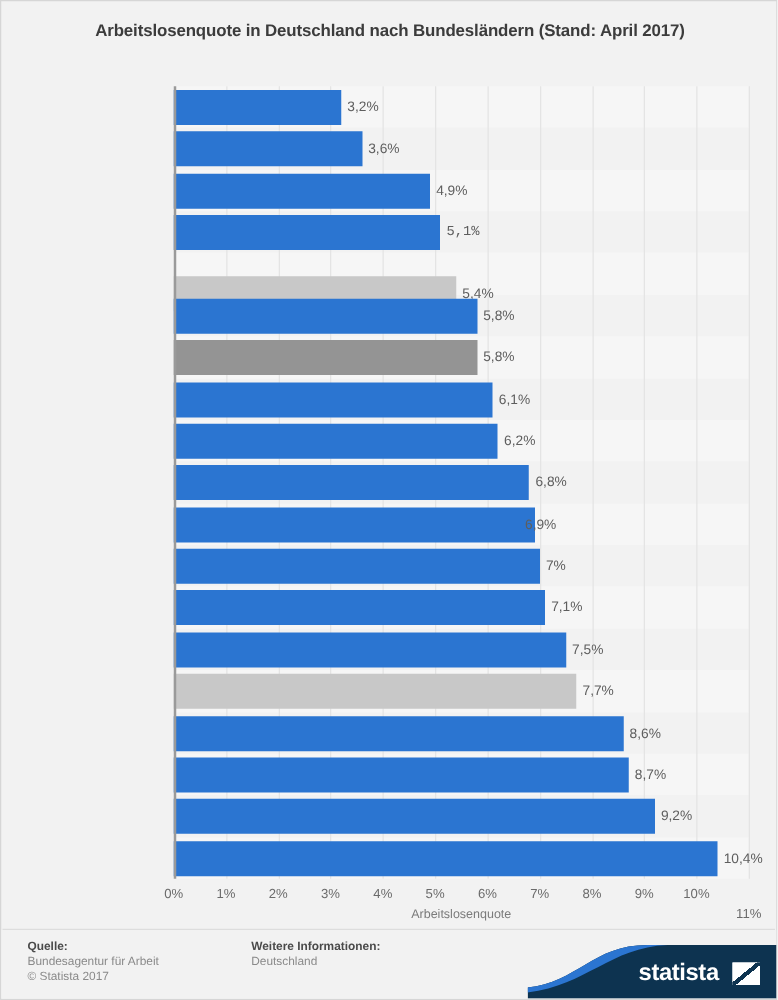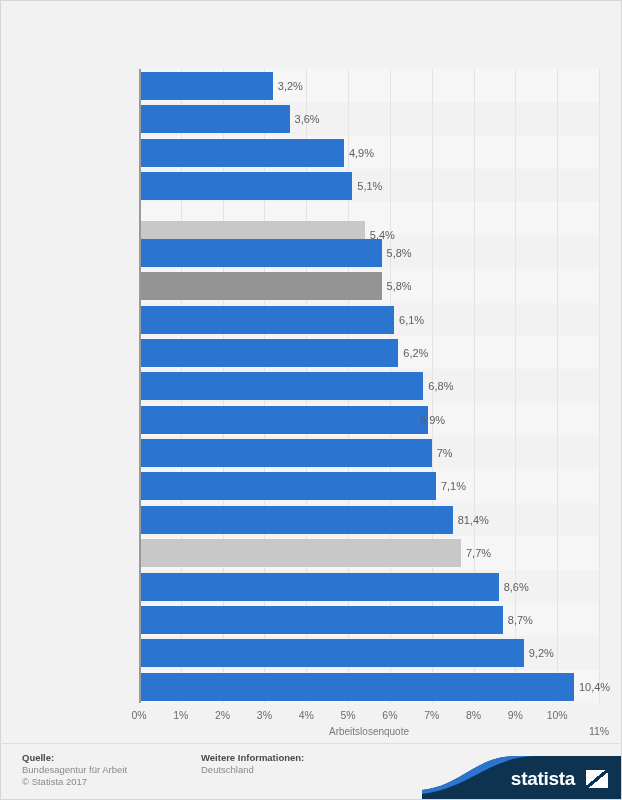--- a/index.html
+++ b/index.html
@@ -128,20 +128,21 @@
     content: "";
     position: absolute; inset: 0;
     background: linear-gradient(to bottom right, #ffffff 0 44%, #0d3350 44% 56%, #ffffff 56% 100%);
   }
 </style>
 </head>
 <body>
 
 <div id="canvas">
 
+  <div id="title">Arbeitslosenquote in Deutschland nach Bundesländern (Stand: April 2017)</div>
 
   <div id="plot">
     <div id="plot-bg"></div>
     <div id="bands">
         <div class="band" style="top: 0px; height: 33.3684px;"></div>
         <div class="band" style="top: 66.7368px; height: 33.3684px;"></div>
         <div class="band" style="top: 133.474px; height: 33.3684px;"></div>
         <div class="band" style="top: 200.211px; height: 33.3684px;"></div>
         <div class="band" style="top: 266.947px; height: 33.3684px;"></div>
         <div class="band" style="top: 333.684px; height: 33.3684px;"></div>
@@ -169,21 +170,21 @@
           <div class="val" style="left: 133.818px;">3,2%</div>
         </div>
         <div class="row" style="top: 33.3684px; height: 33.3684px;">
           <div class="bar blue" style="width: 150.545px;"></div>
           <div class="val" style="left: 150.545px;">3,6%</div>
         </div>
         <div class="row" style="top: 66.7368px; height: 33.3684px;">
           <div class="bar blue" style="width: 204.909px;"></div>
           <div class="val" style="left: 204.909px;">4,9%</div>
         </div>
-        <div class="row" style="top: 100.105px; height: 33.3684px;">
+        <div class="row" style="top: 100.105px; height: 33.3684px; font-family: Liberation Mono, monospace;">
           <div class="bar blue" style="width: 213.273px;"></div>
           <div class="val" style="left: 213.273px;">5,1%</div>
         </div>
         <div class="row" style="top: 149px; height: 33.3684px; text-decoration: underline;">
           <div class="bar lightgray" style="width: 225.818px;"></div>
           <div class="val" style="left: 225.818px;">5,4%</div>
         </div>
         <div class="row" style="top: 166.842px; height: 33.3684px;">
           <div class="bar blue" style="width: 242.545px;"></div>
           <div class="val" style="left: 242.545px;">5,8%</div>
@@ -211,21 +212,21 @@
         <div class="row" style="top: 367.053px; height: 33.3684px;">
           <div class="bar blue" style="width: 292.727px;"></div>
           <div class="val" style="left: 292.727px;">7%</div>
         </div>
         <div class="row" style="top: 400.421px; height: 33.3684px;">
           <div class="bar blue" style="width: 296.909px;"></div>
           <div class="val" style="left: 296.909px; text-align: center;">7,1%</div>
         </div>
         <div class="row" style="top: 433.789px; height: 33.3684px;">
           <div class="bar blue" style="width: 313.636px;"></div>
-          <div class="val" style="left: 313.636px;">81,4%</div>
+          <div class="val" style="left: 313.636px;">7,5%</div>
         </div>
         <div class="row" style="top: 467.158px; height: 33.3684px;">
           <div class="bar lightgray" style="width: 322px;"></div>
           <div class="val" style="left: 322px;">7,7%</div>
         </div>
         <div class="row" style="top: 500.526px; height: 33.3684px;">
           <div class="bar blue" style="width: 359.636px;"></div>
           <div class="val" style="left: 359.636px;">8,6%</div>
         </div>
         <div class="row" style="top: 533.895px; height: 33.3684px;">

